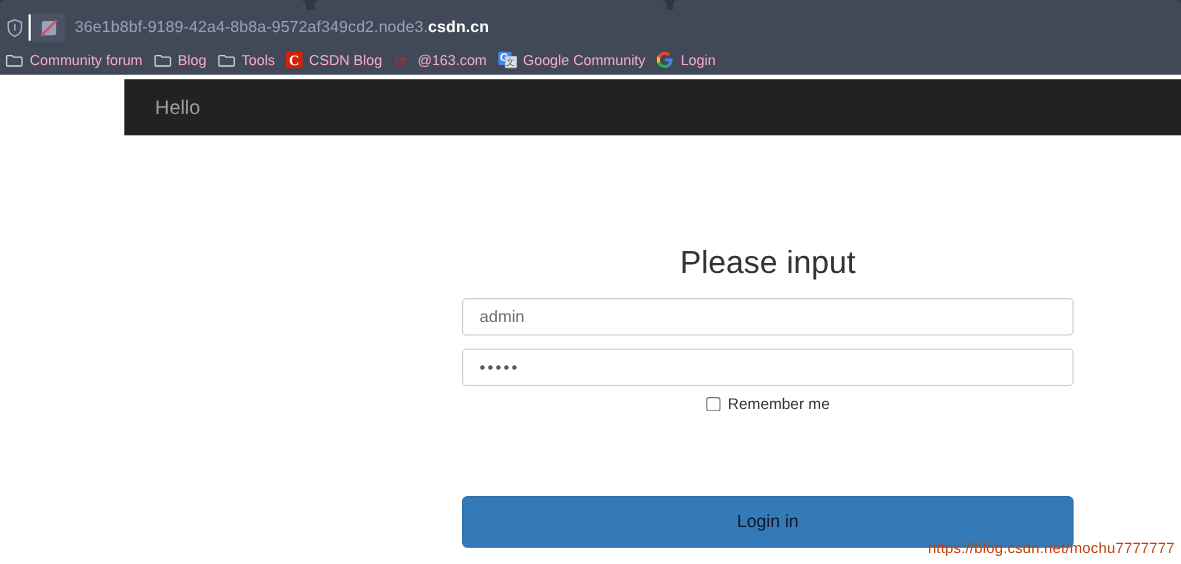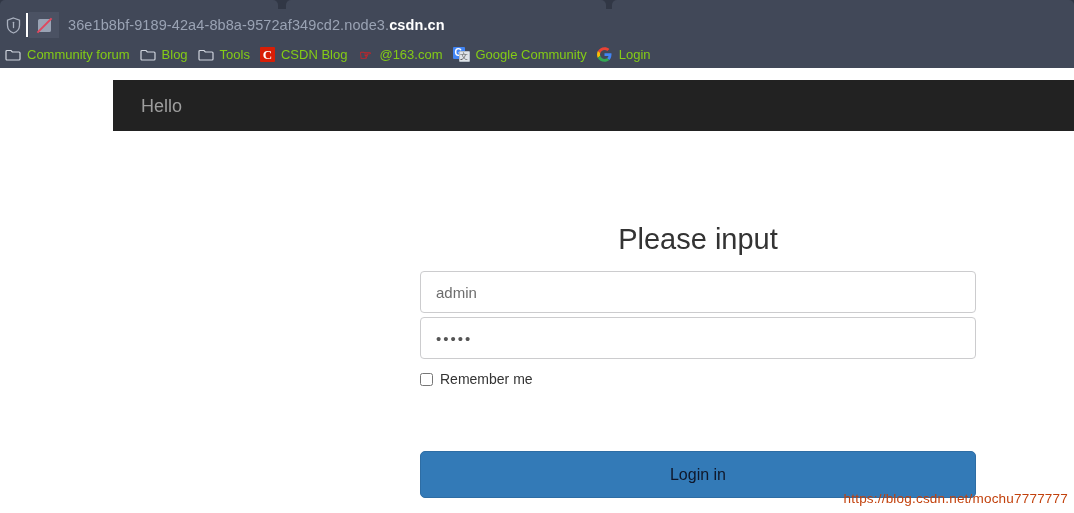--- a/index.html
+++ b/index.html
@@ -91,21 +91,21 @@
     display: flex;
     align-items: center;
     height: 22px;
     padding: 0 6px 0 2px;
     margin-right: 2px;
     border-radius: 2px;
     white-space: nowrap;
   }
   .bm-label {
     font-size: 13px;
-    color: #84cc16;
+    color: #f9a8d4;
     margin-left: 6px;
   }
   .bm-ico { width: 16px; height: 16px; flex: 0 0 auto; display: block; }
 
   .ico-csdn {
     width: 15px; height: 15px;
     background: #d81e06;
     border-radius: 1px;
     color: #fff;
     font-size: 13px;
@@ -148,21 +148,21 @@
     position: relative;
     width: 1074px;
     height: 445px;
     background: #ffffff;
     overflow: hidden;
   }
 
   .navbar {
     position: absolute;
     left: 113px;
-    top: 12px;
+    top: 4px;
     right: 0;
     height: 51px;
     background: #222222;
     display: flex;
     align-items: center;
   }
   .navbar-brand {
     color: #9d9d9d;
     font-size: 18px;
     padding-left: 28px;
@@ -183,41 +183,42 @@
     font-size: 29px;
     font-weight: normal;
     color: #333333;
     line-height: 33px;
   }
 
   .form-input {
     position: absolute;
     left: 420px;
     width: 556px;
-    height: 42px;
+    height: 34px;
     border: 1px solid #ccccce;
     border-radius: 4px;
     background: #ffffff;
     font-size: 15px;
     color: #555555;
     padding: 0 15px;
     font-family: "Liberation Sans", sans-serif;
     outline: none;
   }
   .form-input::placeholder { color: #6d6d6d; opacity: 1; }
   #field-username { top: 152px; }
   #field-password { top: 198px; letter-spacing: 2px; }
 
   .remember-row {
     position: absolute;
     left: 420px;
-    top: 252px;
+    top: 240px;
     width: 556px;
     display: flex;
     align-items: center;
+    justify-content: center;
     gap: 7px;
   }
   .remember-row input[type="checkbox"] {
     width: 13px; height: 13px;
     margin: 0;
     cursor: pointer;
   }
   .remember-label {
     font-size: 14px;
     color: #333333;

